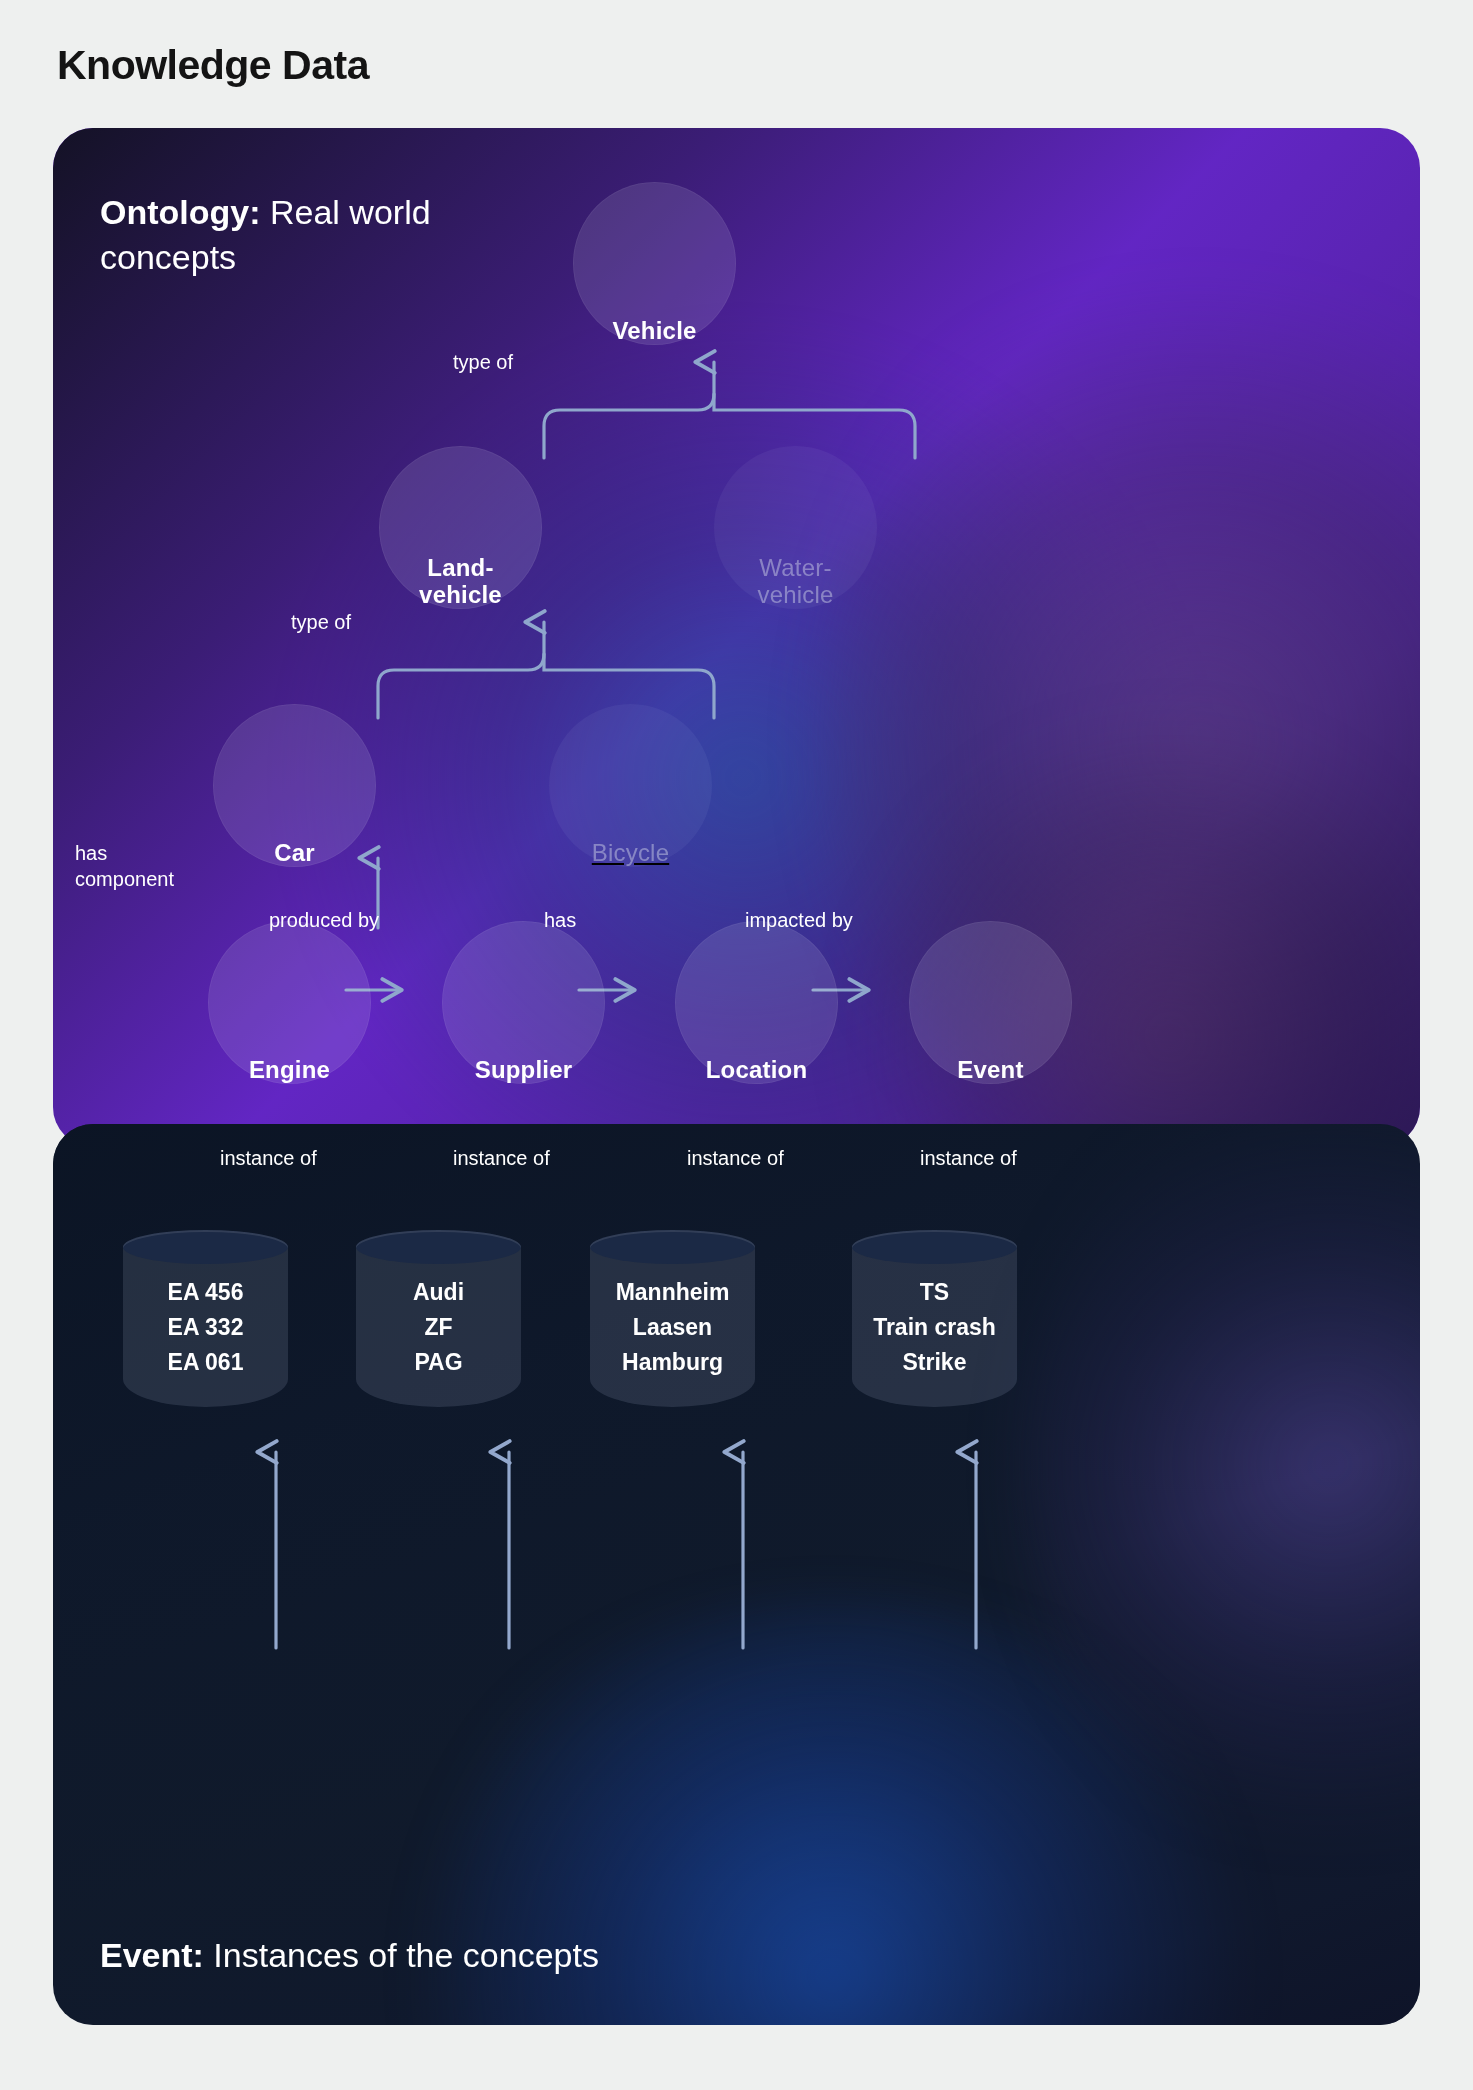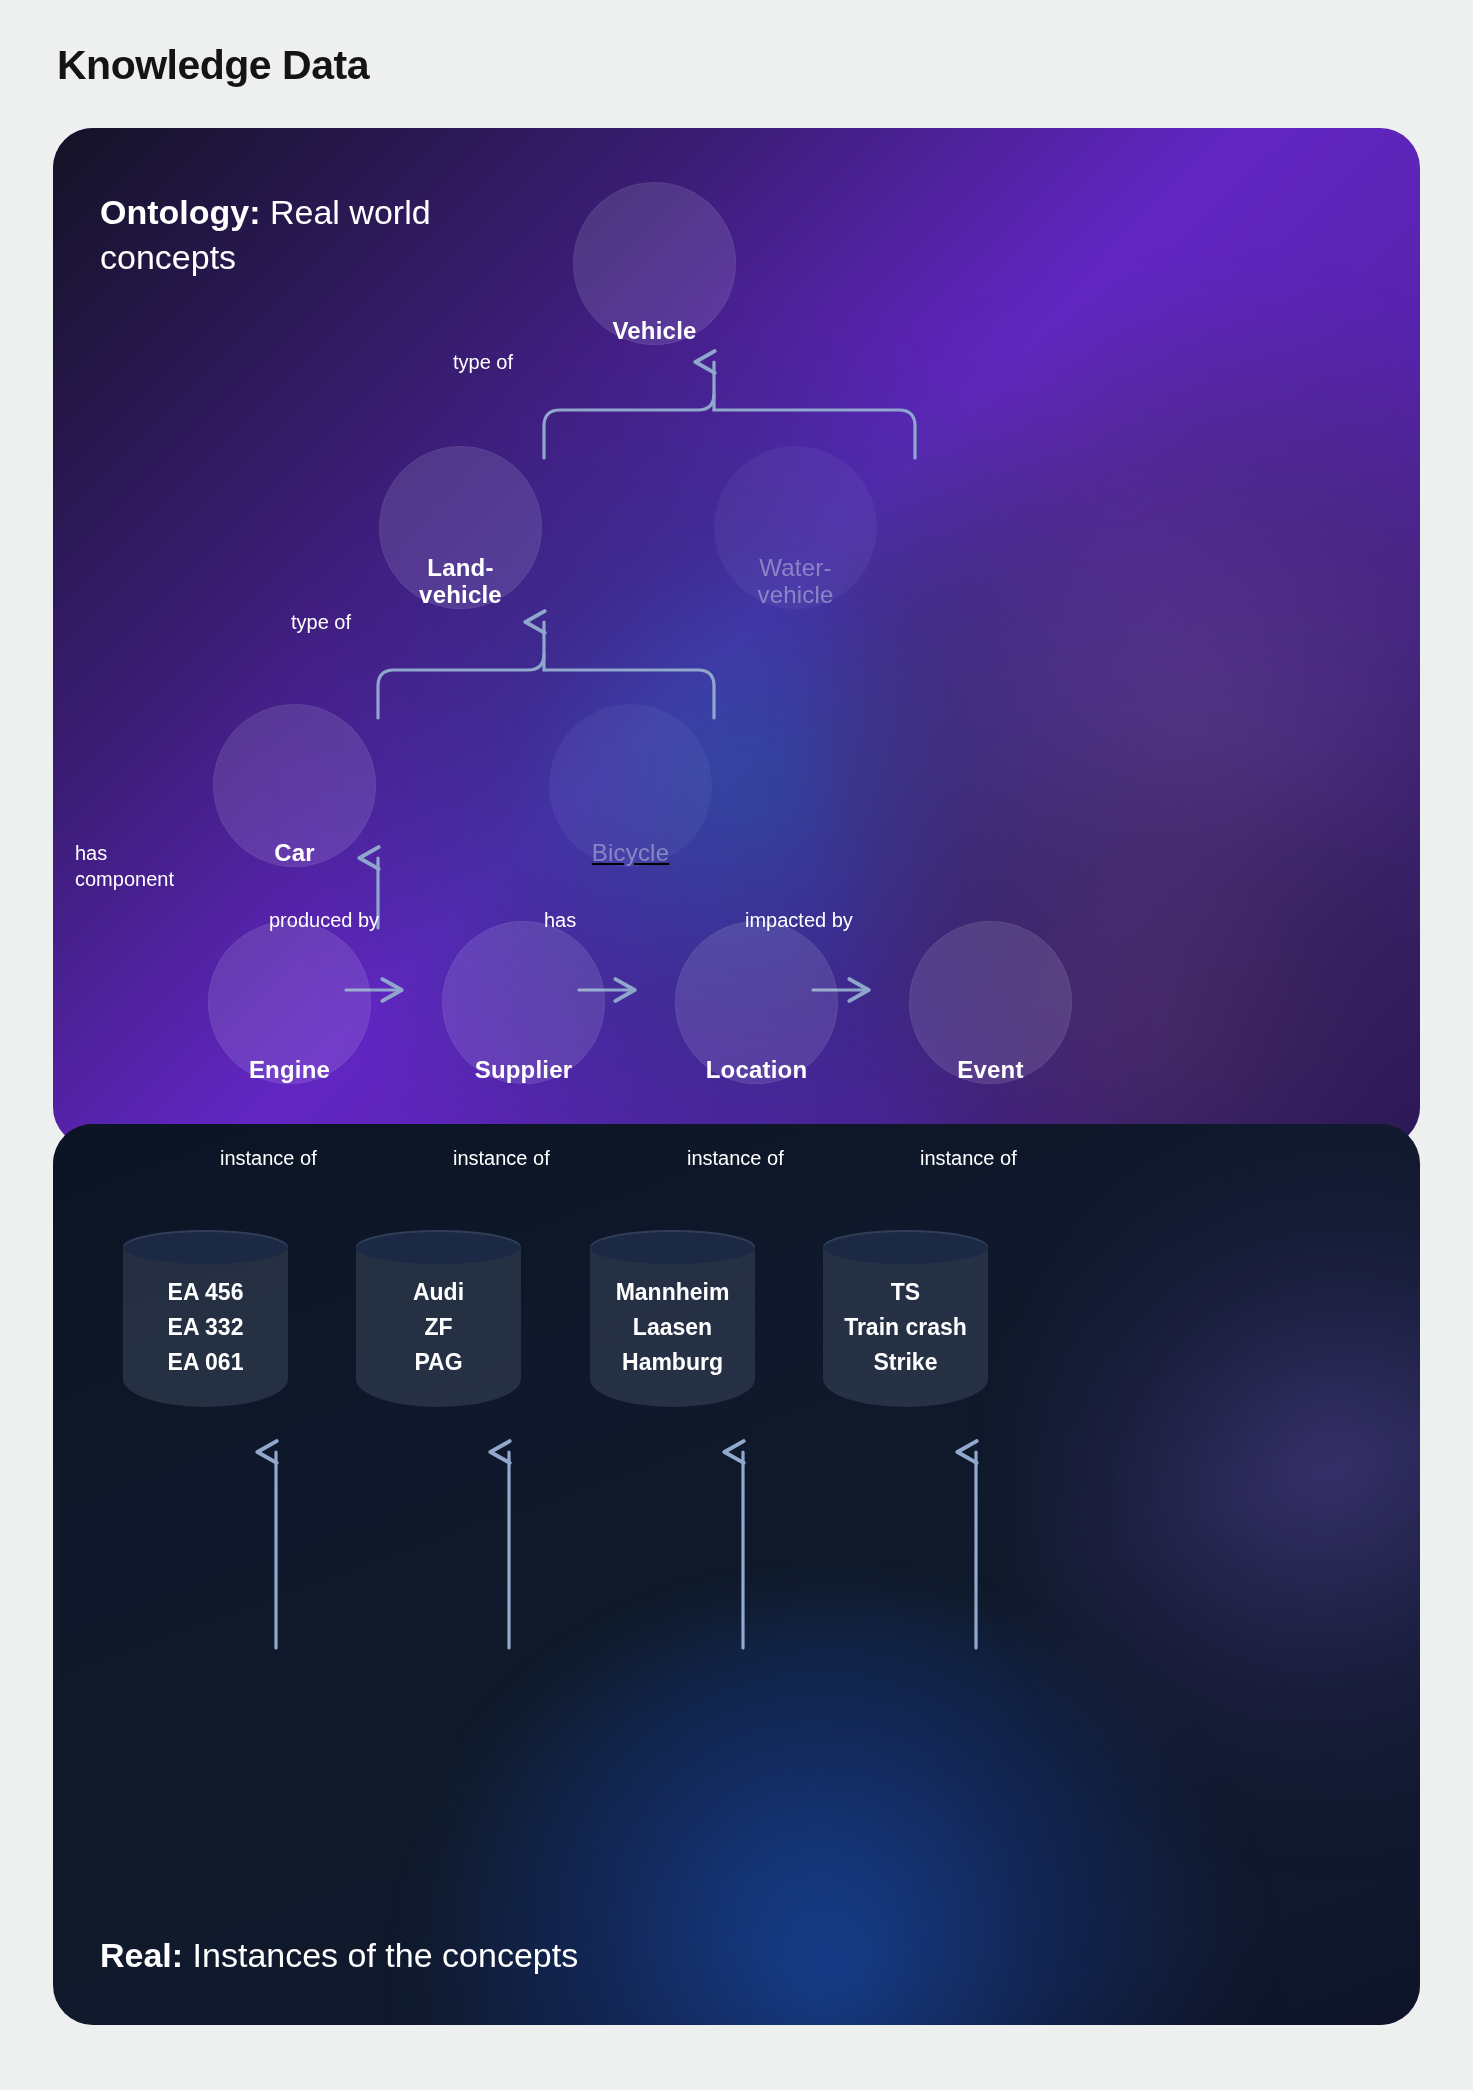--- a/index.html
+++ b/index.html
@@ -329,37 +329,37 @@
     <div class="cyl" style="left:537px;top:106px;height:194px;padding-left:29px;">
       <div class="body"></div>
       <div class="top"></div>
       <div class="txt">
         <span>Mannheim</span>
         <span>Laasen</span>
         <span>Hamburg</span>
       </div>
     </div>
 
-    <div class="cyl" style="left:770px;top:106px;height:194px;">
+    <div class="cyl" style="left:799px;top:106px;height:194px;">
       <div class="body"></div>
       <div class="top"></div>
       <div class="txt">
         <span>TS</span>
         <span>Train crash</span>
         <span>Strike</span>
       </div>
     </div>
 
     <div class="edge-label" style="left:167px;top:22px;">instance of</div>
     <div class="edge-label" style="left:400px;top:22px;">instance of</div>
     <div class="edge-label" style="left:634px;top:22px;">instance of</div>
     <div class="edge-label" style="left:867px;top:22px;">instance of</div>
 
     <div id="data-heading">
-      <span class="b">Real:</span><span> Instances of the concepts</span>
+      <span class="b">Event:</span><span> Instances of the concepts</span>
     </div>
   </div>
 
   <svg id="root-svg" viewBox="0 0 1473 2090">
     <defs>
       <marker id="ah2" markerWidth="9" markerHeight="9" refX="4.2" refY="7.4" orient="auto" markerUnits="strokeWidth">
         <path d="M0.8,7.6 L4.2,1.6 L7.6,7.6" fill="none" stroke="#93a8cd" stroke-width="1.25" stroke-linecap="round" stroke-linejoin="round"></path>
       </marker>
     </defs>
     <g stroke="#93a8cd" stroke-width="3.2" fill="none" stroke-linecap="round">

